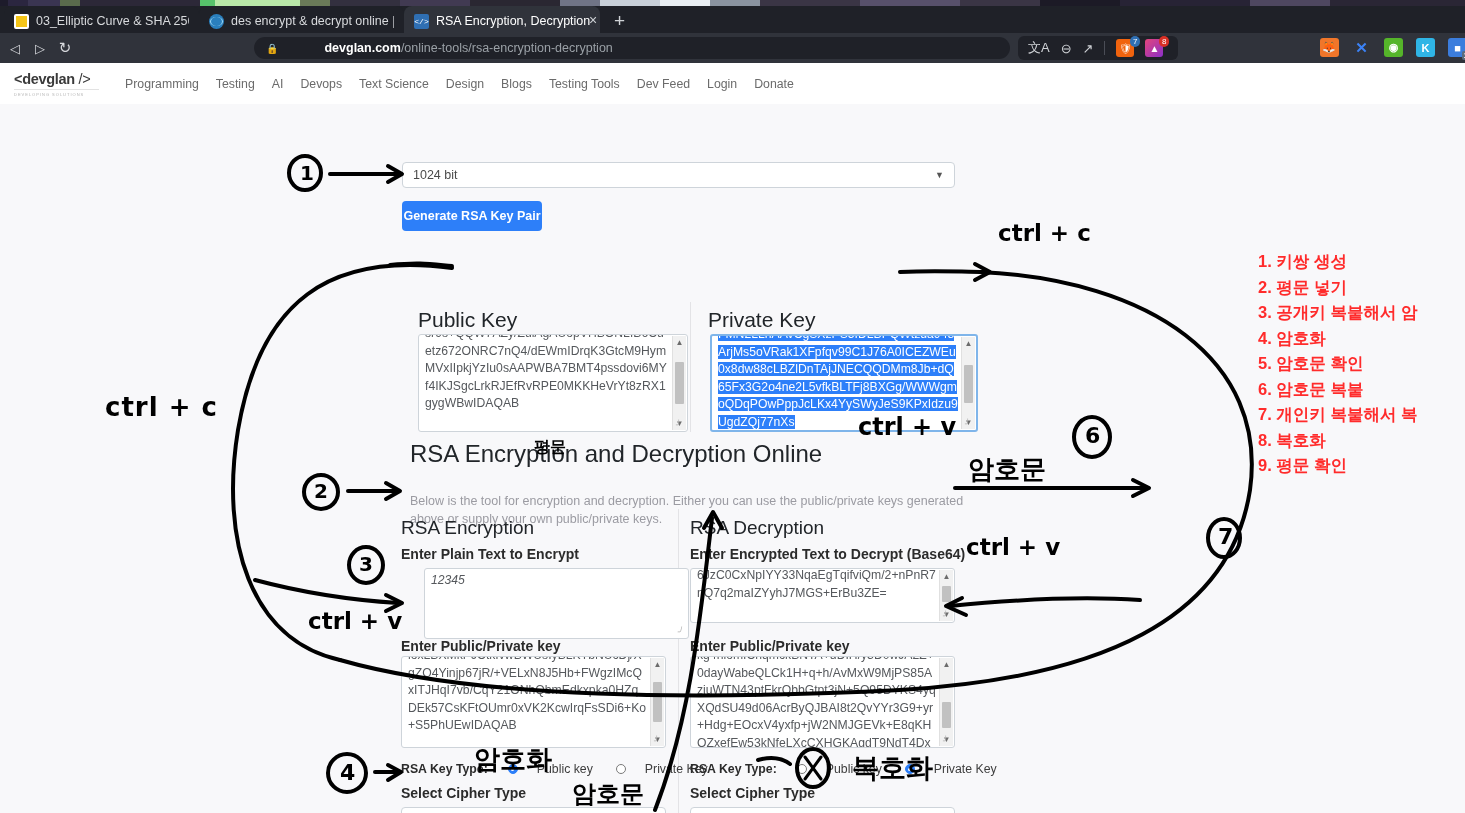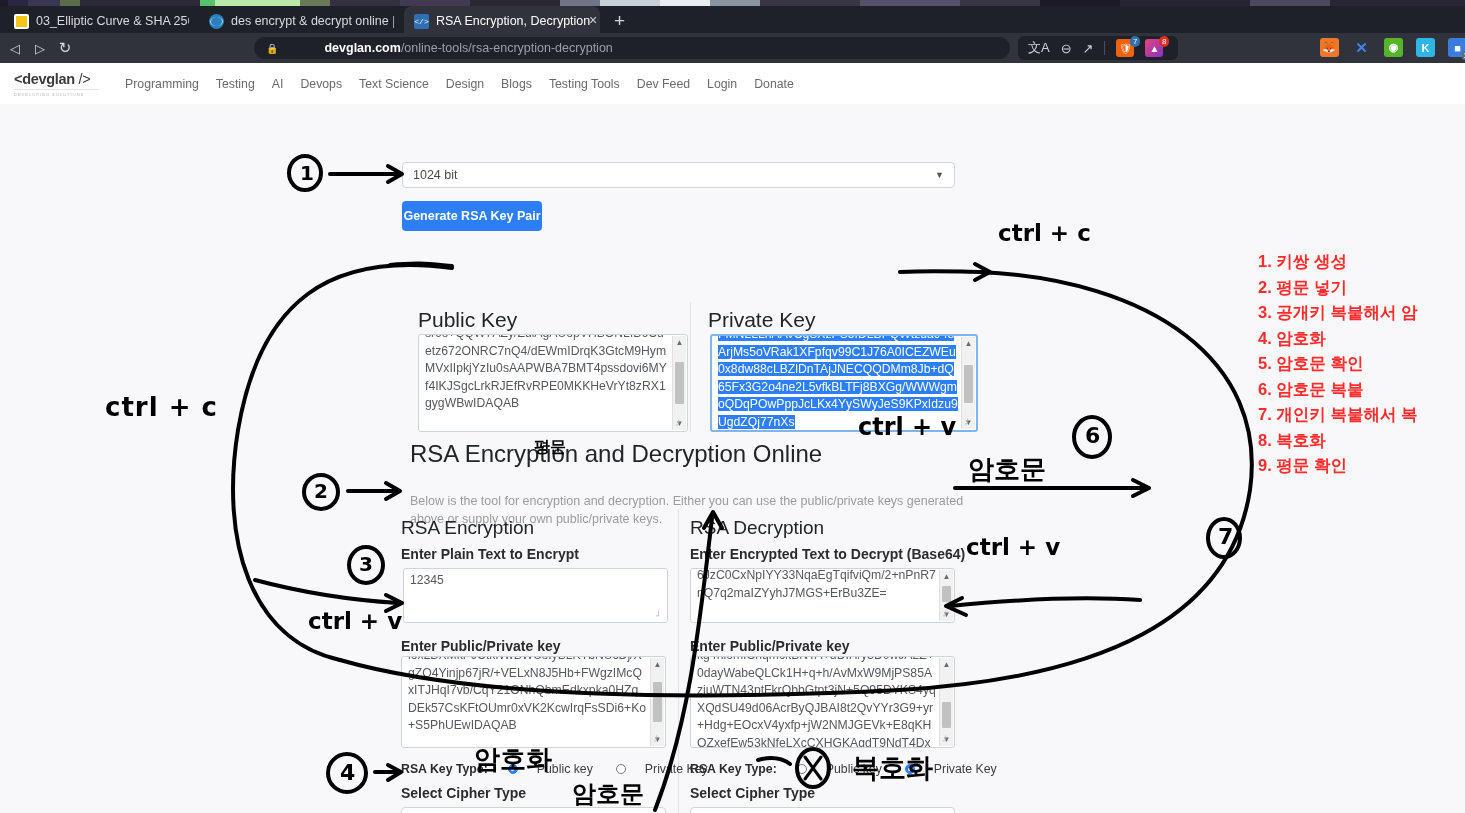--- a/index.html
+++ b/index.html
@@ -151,21 +151,21 @@
   .h3-sec { position: absolute; font-size: 19px; color: #212529; }
   #enc-title { left: 401px; top: 413px; }
   #dec-title { left: 690px; top: 413px; }
 
   .fld-label { position: absolute; font-size: 14px; color: #2b2b2b; font-weight: 700; }
   #enc-plain-label { left: 401px; top: 442px; }
   #dec-enc-label  { left: 690px; top: 442px; }
   #enc-key-label  { left: 401px; top: 534px; }
   #dec-key-label  { left: 690px; top: 534px; }
 
-  #plain-ta { left: 403px; top: 464px; width: 265px; height: 55px; }
+  #plain-ta { left: 424px; top: 464px; width: 265px; height: 71px; font-style: italic; }
   #plain-ta .ta-text { top: 3px; }
   #dec-in-ta { left: 690px; top: 464px; width: 265px; height: 55px; }
   #enc-key-ta { left: 401px; top: 552px; width: 265px; height: 92px; }
   #dec-key-ta { left: 690px; top: 552px; width: 265px; height: 92px; }
 
   .keytype-row { position: absolute; font-size: 12.3px; color: #2b2b2b; display: flex;
                  align-items: center; gap: 16px; }
   .keytype-row .kt-label { font-weight: 700; margin-right: 4px; }
   .radio { width: 10px; height: 10px; border-radius: 50%; border: 1px solid #7a7a7a;
            background: #fff; display: inline-block; position: relative; margin: 0 3px 0 0; }

